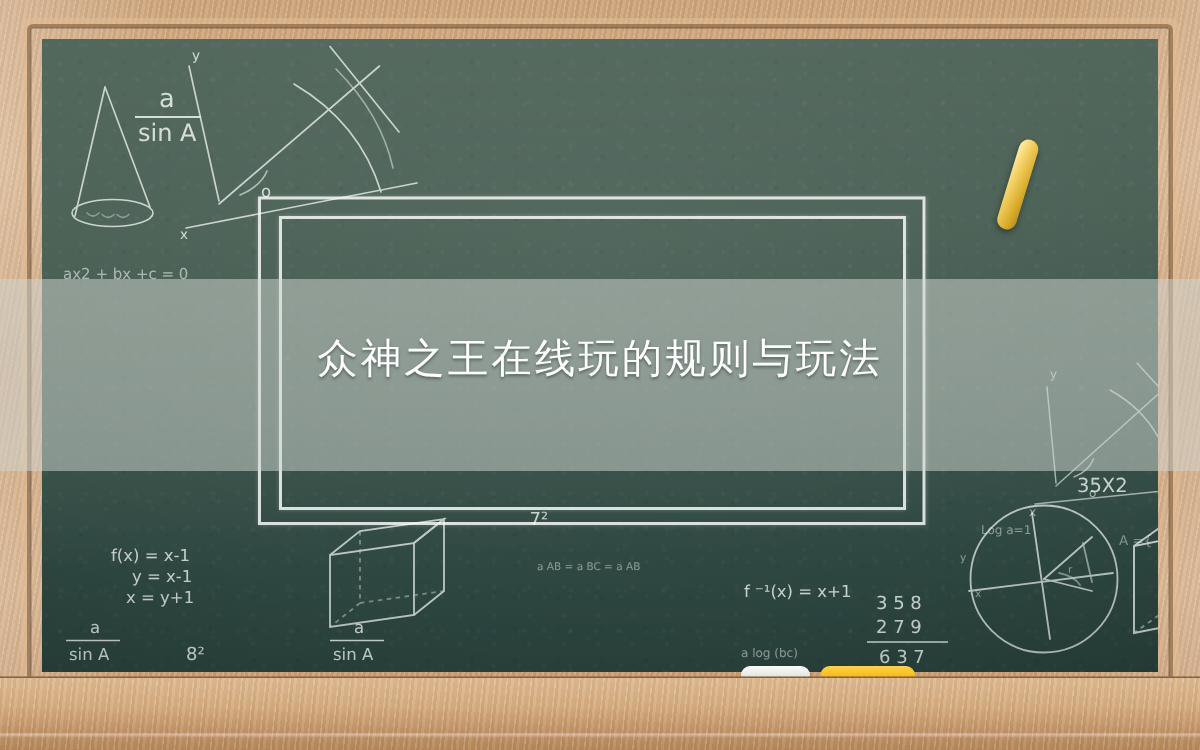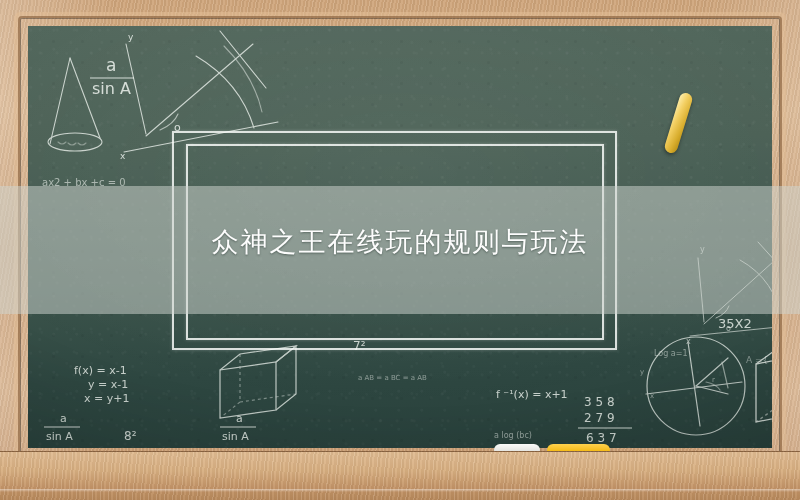--- a/index.html
+++ b/index.html
@@ -88,21 +88,21 @@
   .title{
     position:absolute;
     left:0;right:0;top:226px;
     text-align:center;
     color:#fdfdfd;
     font-size:27px;
     letter-spacing:2px;
     font-weight:400;
     line-height:1.25;
     text-shadow:0 1px 2px rgba(40,55,50,.55);
-    font-family:Liberation Serif, serif;
+    font-family:Liberation Mono, monospace;
   }
 
   
   .ledge{
     position:absolute;
     left:28px;right:28px;bottom:44px;height:14px;
   }
   .eraser{
     position:absolute;bottom:0;left:466px;
     width:46px;height:12px;border-radius:6px;

